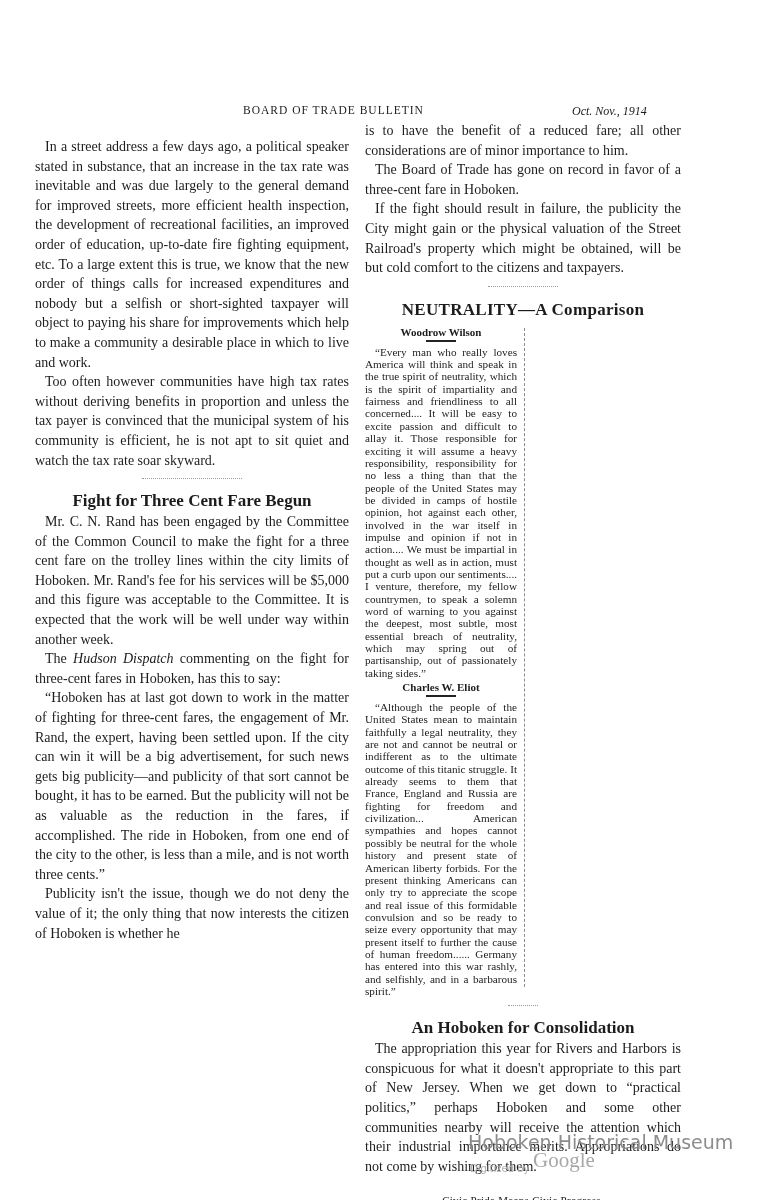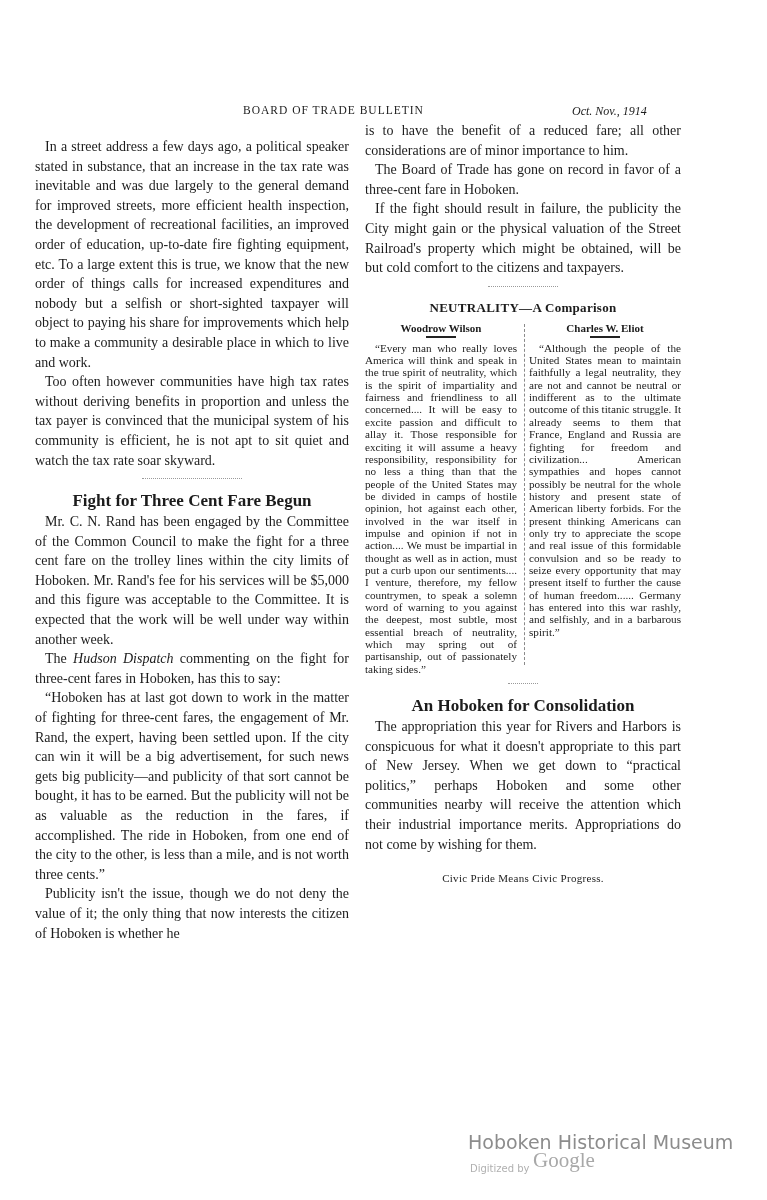--- a/index.html
+++ b/index.html
@@ -22,23 +22,23 @@
   p.body {
     margin: 0; font-size: 14px; line-height: 19.6px; text-align: justify; text-indent: 10px;
   }
   p.body.noindent { text-indent: 0; }
   .sep {
     height: 1px; margin: 8px auto 10px auto; width: 100px;
     border-top: 1px dotted #9a9a9a;
   }
   .sep.short { width: 70px; }
   .neut-title {
-    margin: 12px 0 4px 0; text-align: center; font-size: 13px; font-weight: bold; letter-spacing: 0.3px;
+    margin: 12px 0 4px 0; text-align: center; font-size: 17px; font-weight: bold; letter-spacing: 0.3px;
   }
-  .neut-wrap { position: relative; display: flex; justify-content: space-between; }
+  .neut-wrap { position: relative; display: flex; justify-content: space-between; flex-direction: column; }
   .neut-col { width: 152px; }
   .neut-divider {
     position: absolute; left: 159px; top: 4px; bottom: 10px; width: 0;
     border-left: 1px dashed #8a8a8a;
   }
   .neut-name {
     text-align: center; font-size: 11px; font-weight: bold; margin-top: 2px;
   }
   .neut-rule {
     width: 30px; height: 2px; background: #222; margin: 2px auto 4px auto;

